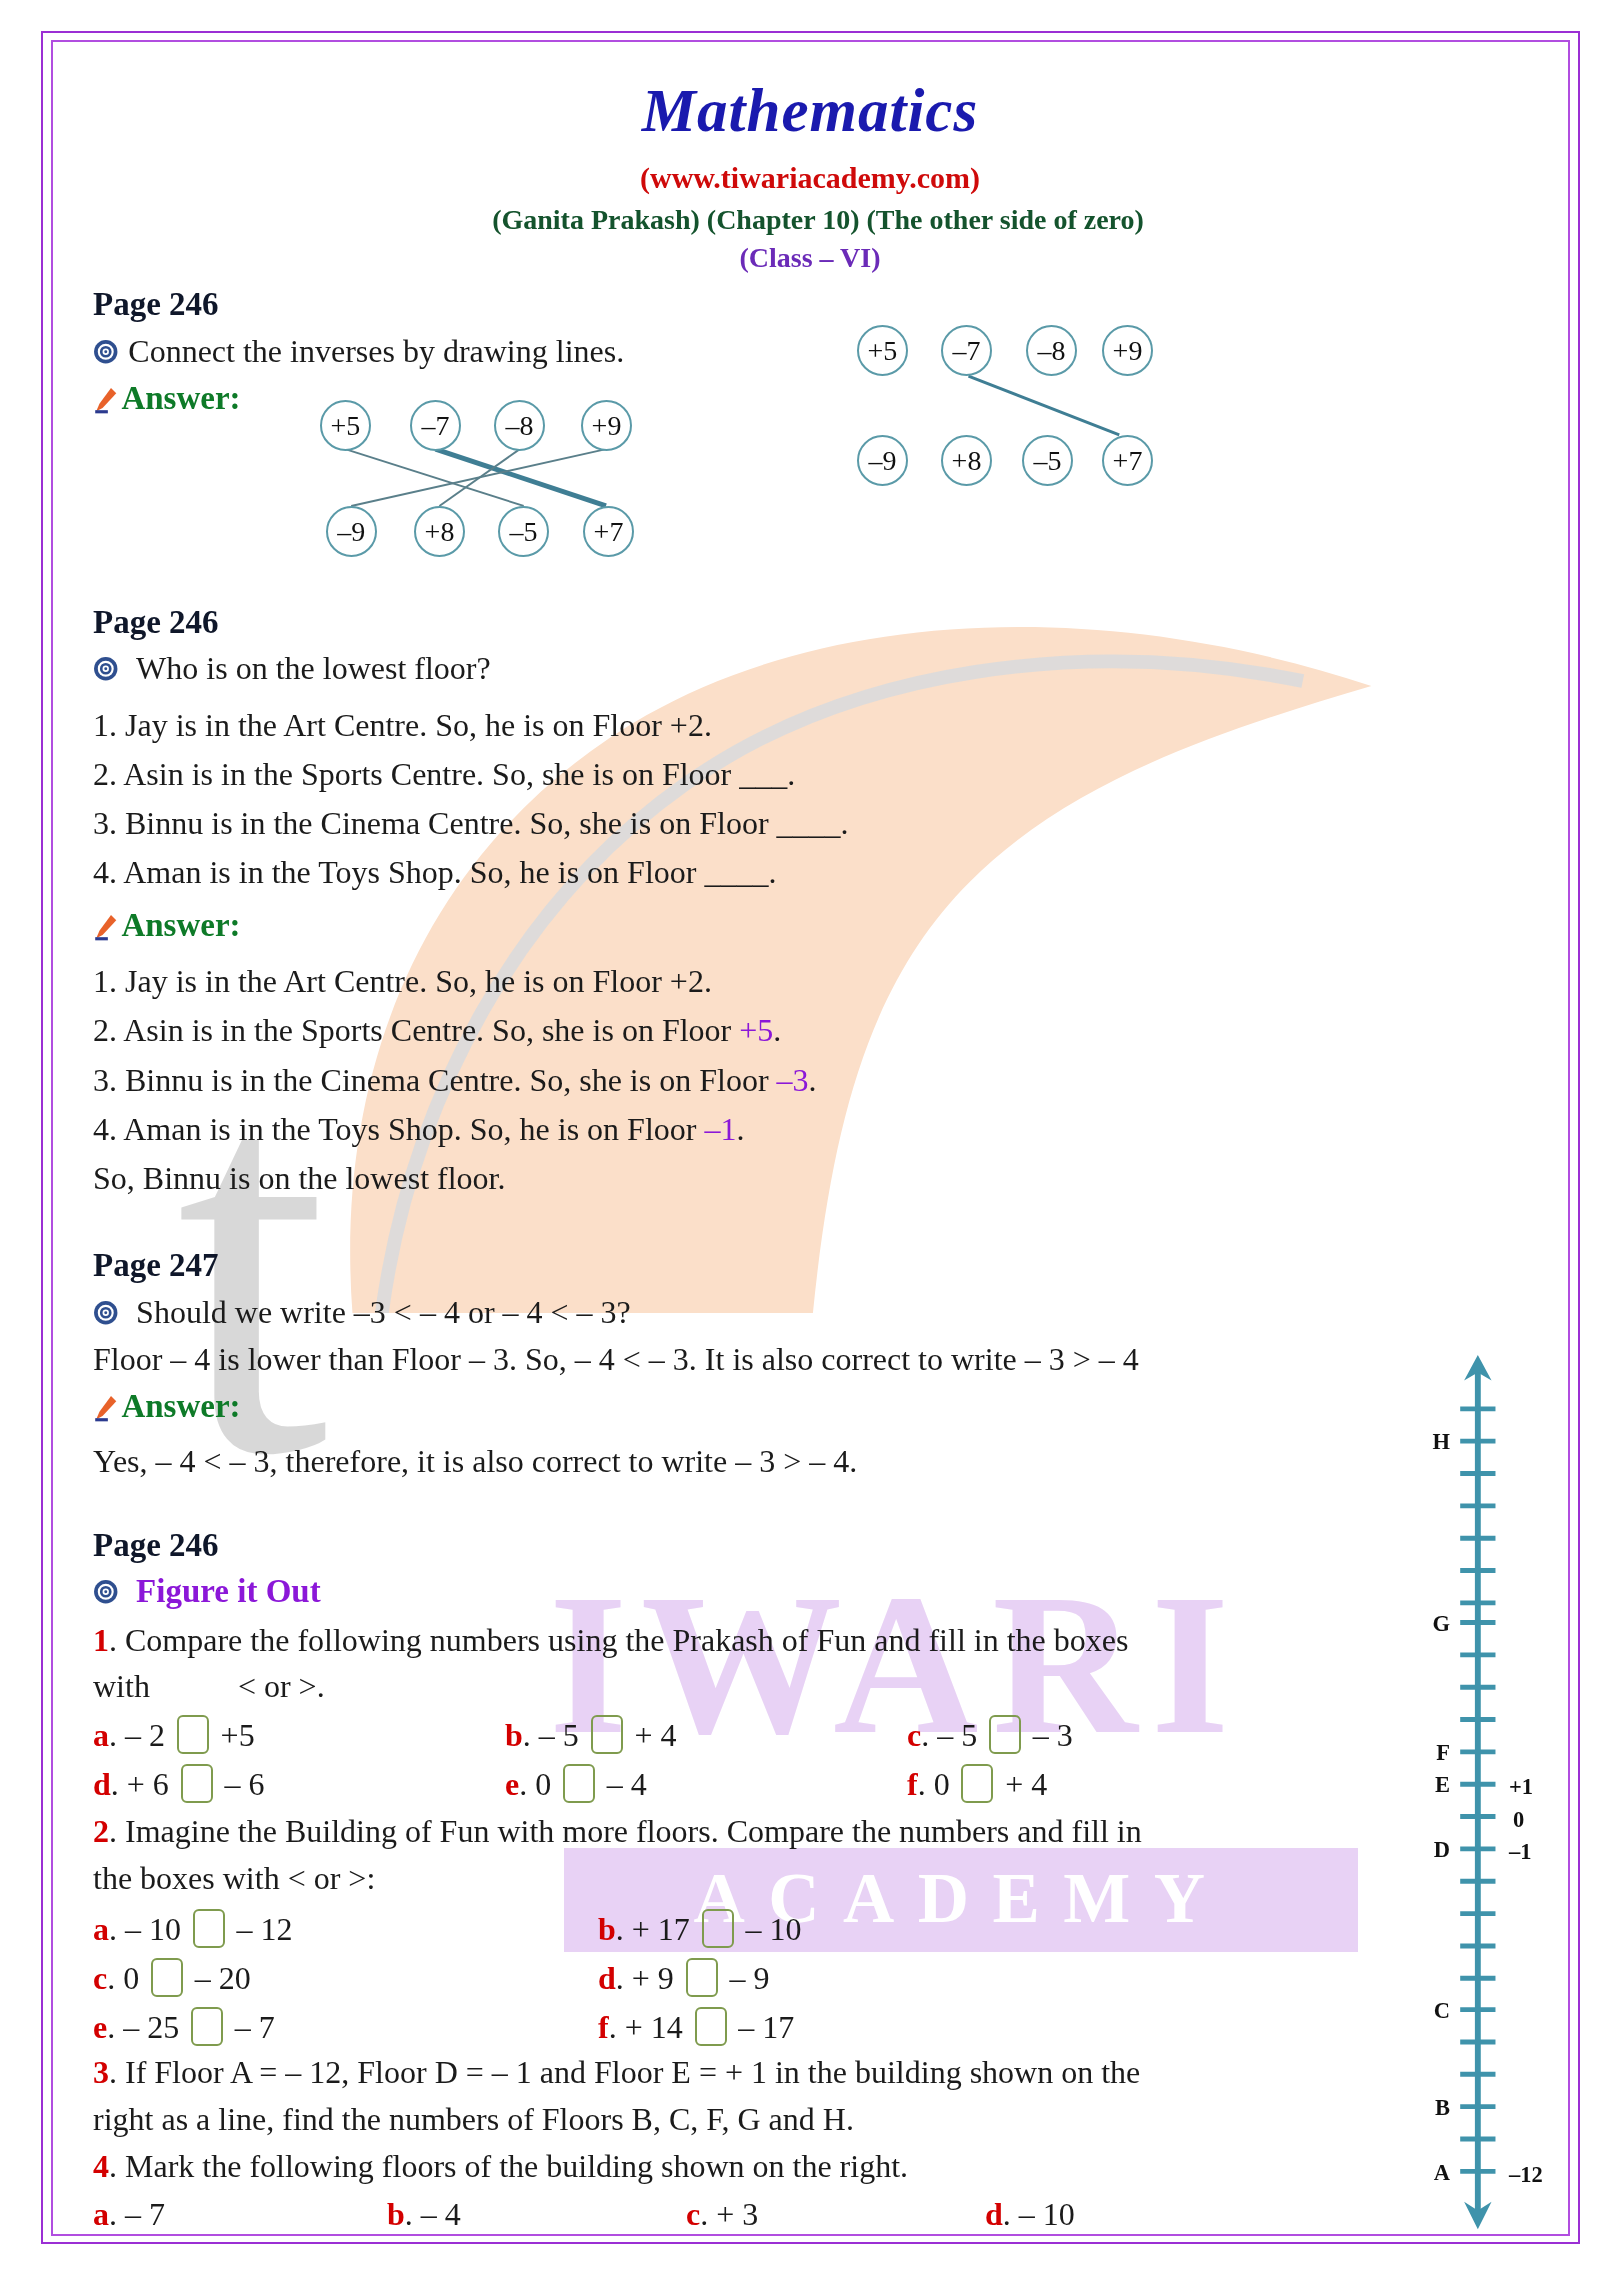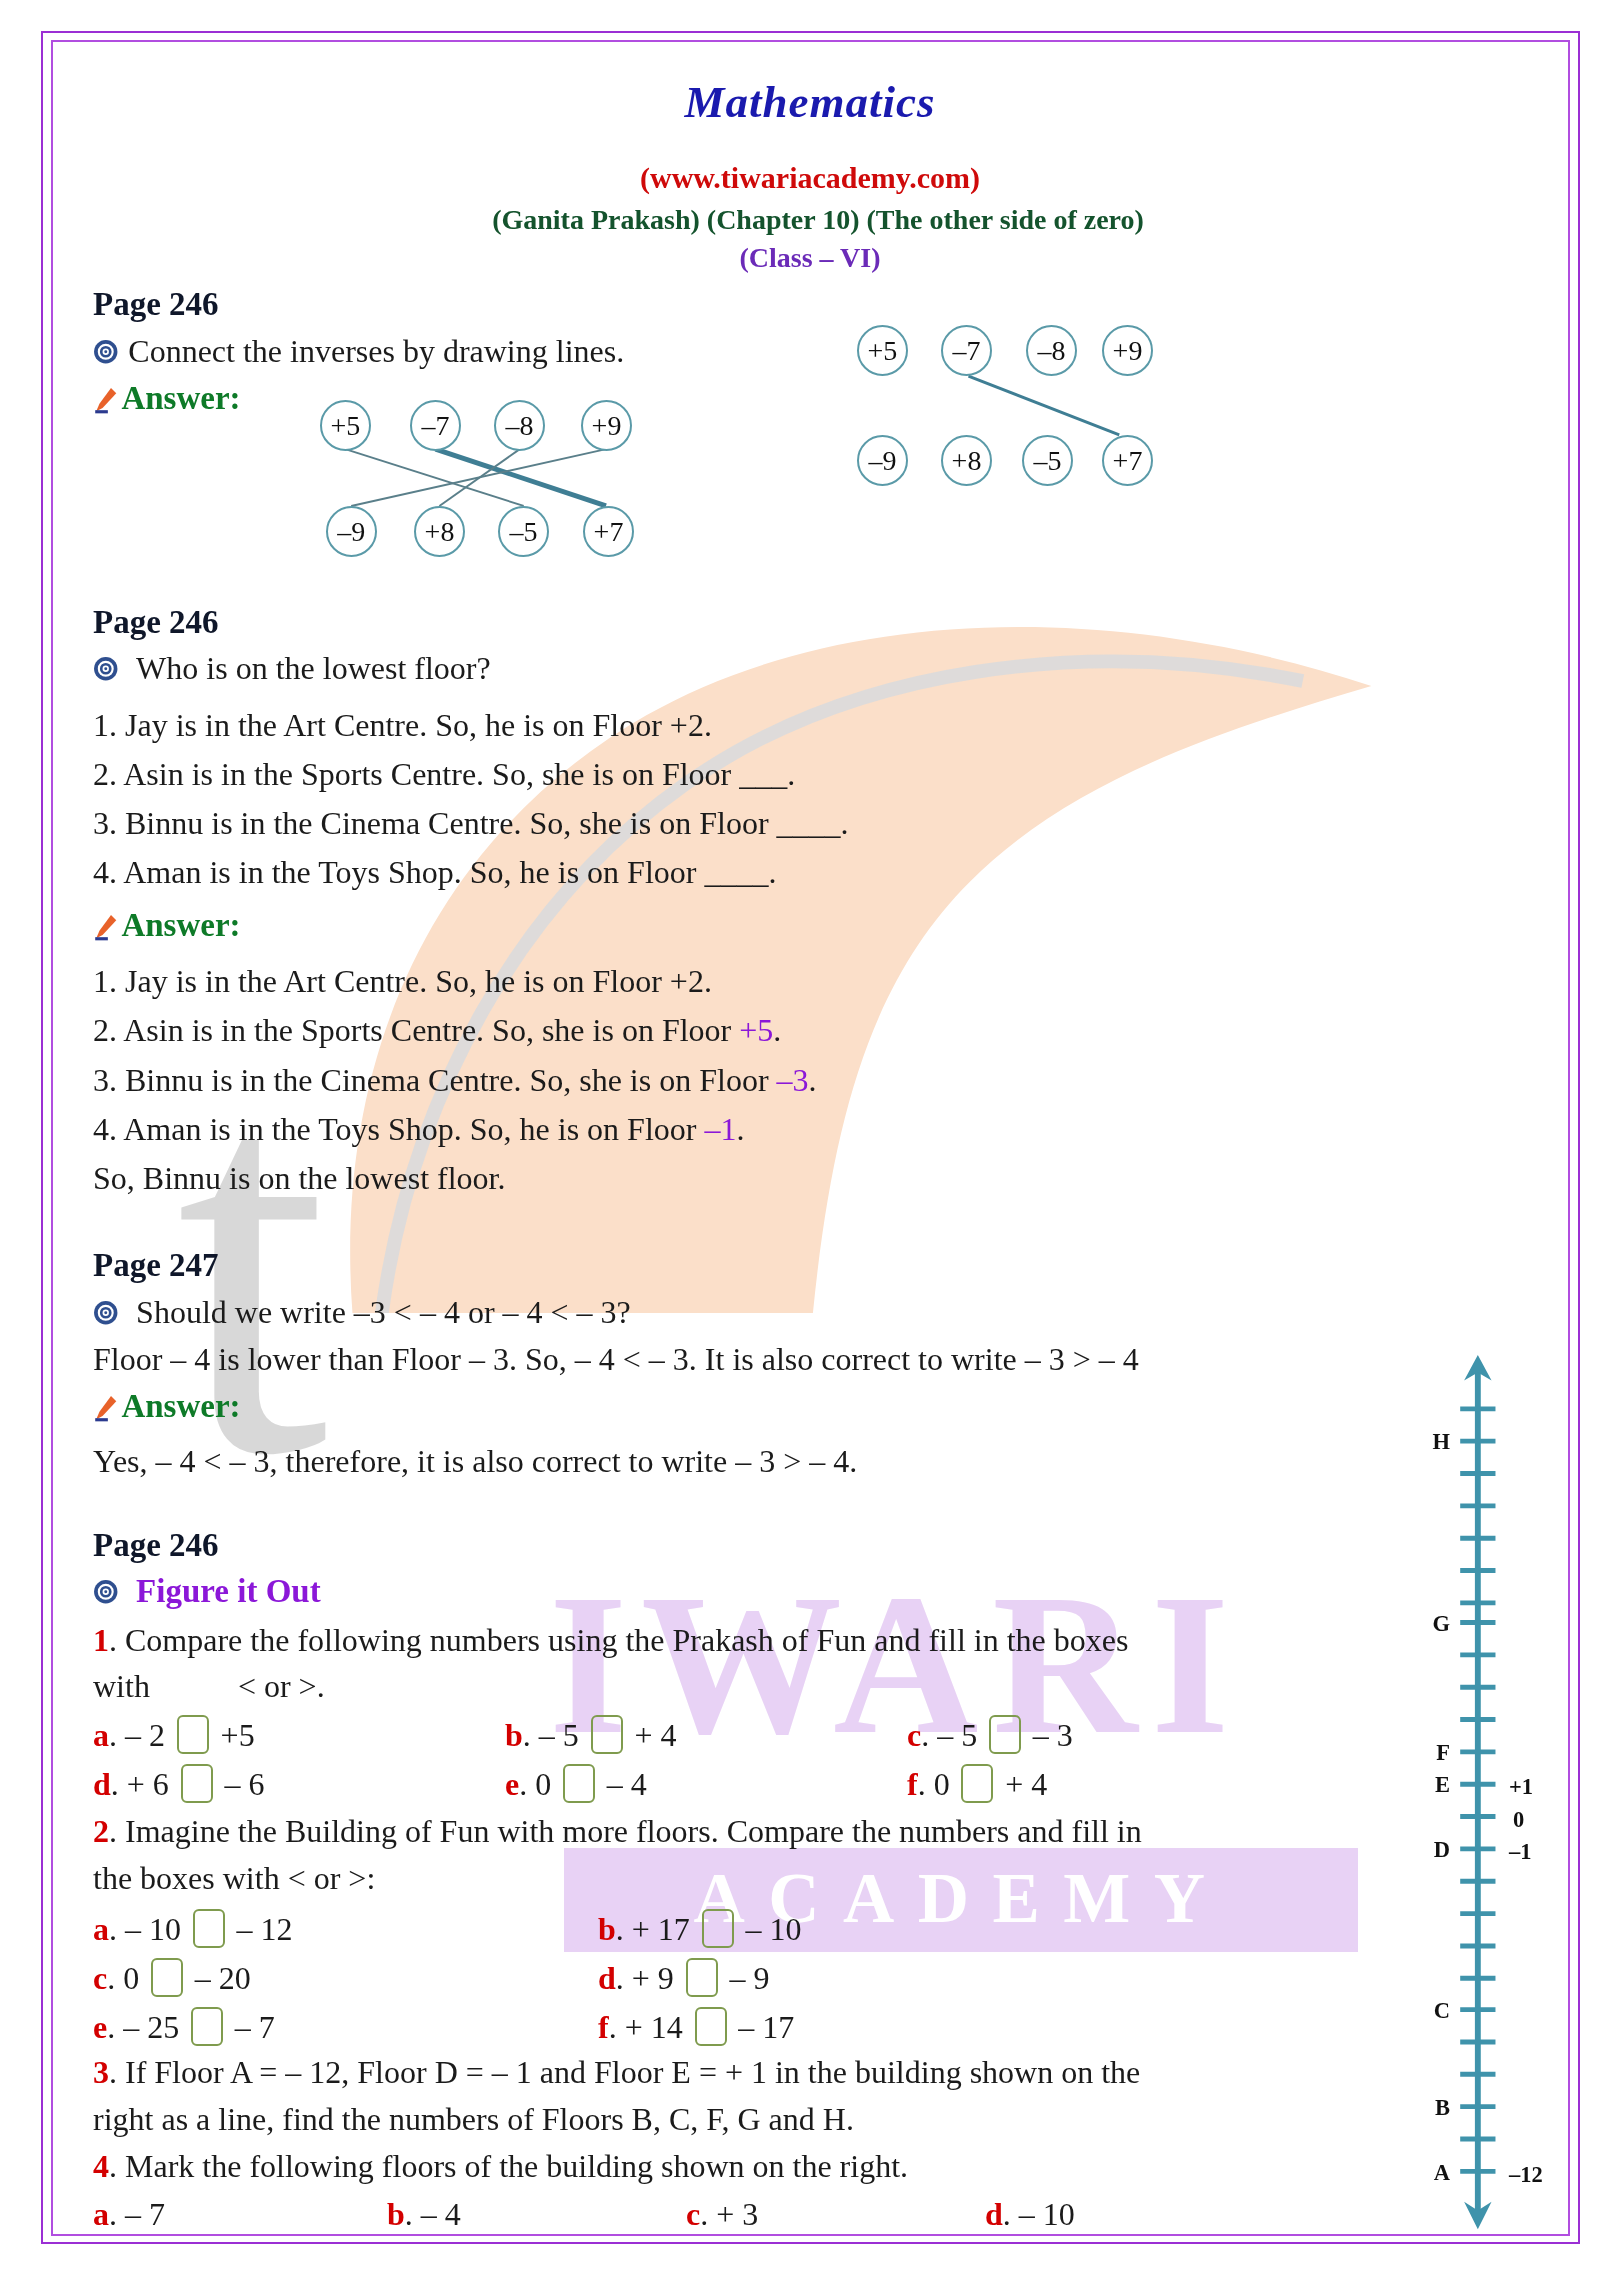--- a/index.html
+++ b/index.html
@@ -75,21 +75,21 @@
   }
 
   
   #content { position: absolute; left: 0; top: 0; width: 1620px; height: 2293px; z-index: 5; }
 
   .title {
     position: absolute; left: 0; top: 76px; width: 1620px;
     text-align: center;
     font-family: "Liberation Serif", serif;
     font-style: italic; font-weight: bold;
-    font-size: 45px;
+    font-size: 61px;
     color: #1a1aae;
     letter-spacing: 1px;
   }
   .subtitle-url {
     position: absolute; left: 0; top: 161px; width: 1620px;
     text-align: center; font-weight: bold; font-size: 30px; color: #cf0a0a;
   }
   .subtitle-ch {
     position: absolute; left: 8px; top: 204px; width: 1620px;
     text-align: center; font-weight: bold; font-size: 28px; color: #14532d;

